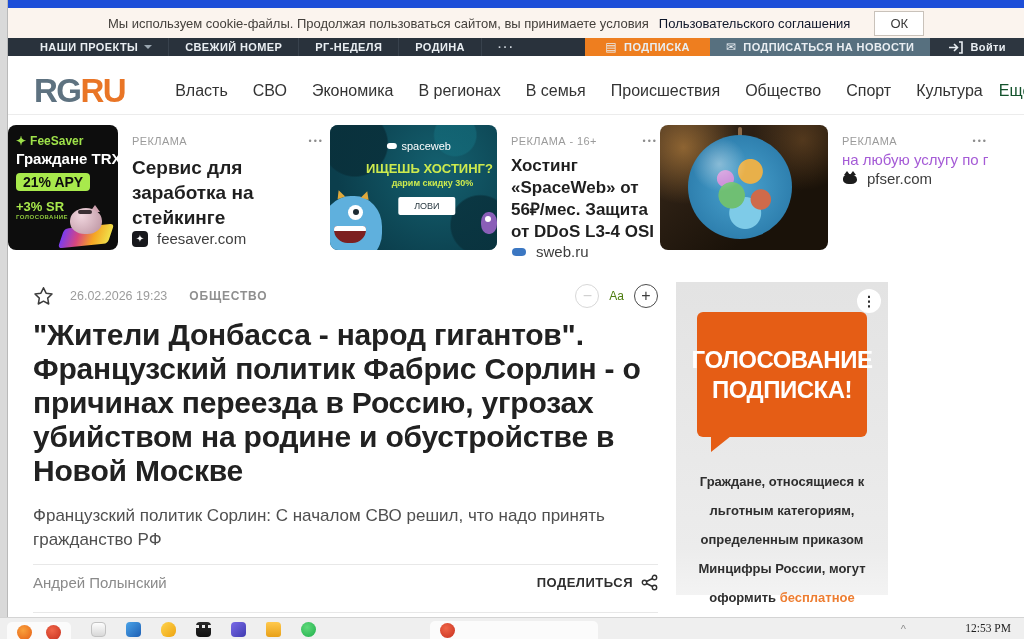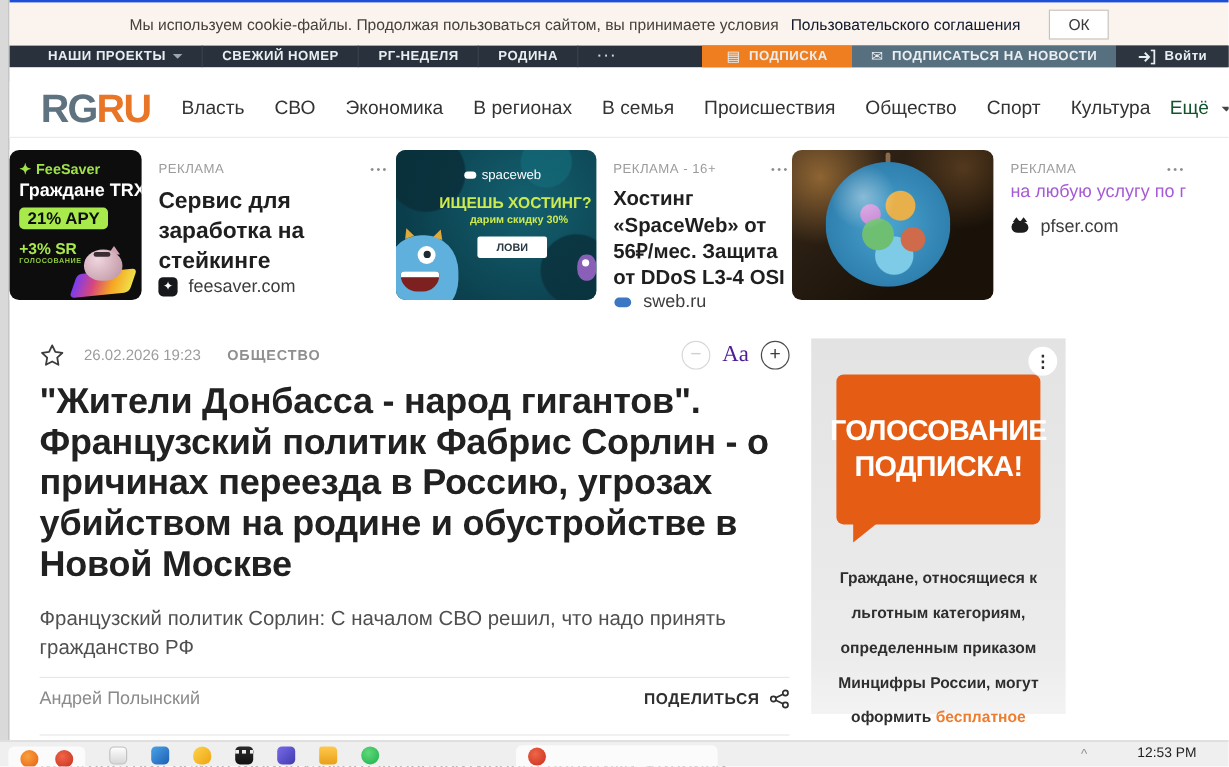--- a/index.html
+++ b/index.html
@@ -4,21 +4,21 @@
 <style>
   * { margin:0; padding:0; box-sizing:border-box; }
   html,body { width:1024px; height:639px; overflow:hidden; }
   body { font-family:"Liberation Sans", sans-serif; background:#fff; position:relative; }
 
   .screen { position:absolute; inset:0; background:#fff; overflow:hidden; }
   .left-sliver { position:absolute; left:0; top:0; width:8px; bottom:22px; background:#d9d9d9; border-right:1px solid #b9b9b9; }
   .page { position:absolute; left:8px; top:0; right:0; bottom:0; background:#fff; }
 
   
-  .cookie-bar { position:absolute; left:0; right:0; top:0; height:38px; background:#fbf4ee; border-top:2px solid #1d4ed8;
+  .cookie-bar { position:absolute; left:0; right:0; top:0; height:38px; background:#fbf4ee; border-top:8px solid #1d4ed8;
     display:flex; align-items:center; justify-content:center; gap:10px; font-size:13px; color:#44403c; }
   .cookie-link { color:#0f172a; cursor:pointer; }
   .cookie-ok { background:#fff; border:1px solid #c9c2ba; color:#3a3a3a; font-size:13px; padding:4px 15px; margin-left:14px; cursor:pointer; }
 
   
   .topnav { position:absolute; left:0; right:0; top:38px; height:18px; background:#29323c; display:flex; align-items:stretch;
     font-size:11px; font-weight:bold; color:#e9eef2; letter-spacing:.4px; }
   .tn-item { display:flex; align-items:center; padding:0 16px; border-right:1px solid #38424d; cursor:pointer; white-space:nowrap; }
   .tn-item:first-child { margin-left:16px; }
   .tn-dots { border-right:none; letter-spacing:2px; color:#cfd6dc; }
@@ -27,21 +27,21 @@
   .tn-subscribe { background:#ee7e1f; display:flex; align-items:center; gap:7px; padding:0 20px; cursor:pointer; }
   .tn-subnews { background:#57707f; display:flex; align-items:center; gap:7px; padding:0 16px; cursor:pointer; }
   .tn-login { background:#2d3640; display:flex; align-items:center; gap:7px; padding:0 18px; cursor:pointer; }
   .mini-ico { font-size:12px; font-weight:normal; }
 
   
   .mainnav { position:absolute; left:0; right:0; top:68px; height:47px; background:#fff; border-bottom:1px solid #ececec;
     display:flex; align-items:center; padding:0 26px; }
   .logo { font-size:33px; font-weight:bold; letter-spacing:-1.5px; margin-right:26px; cursor:pointer; }
   .logo .rg { color:#5e7280; } .logo .ru { color:#e97526; }
-  .nav-items { display:flex; align-items:center; gap:25px; font-size:16px; color:#333; }
+  .nav-items { display:flex; align-items:center; gap:25px; font-size:16px; color:#333;margin-left:24px; }
   .nav-item { cursor:pointer; white-space:nowrap; }
   .nav-more { margin-left:16px; font-size:16px; color:#14532d; display:flex; align-items:center; gap:5px; cursor:pointer; }
   .nav-more .caret-down { border-top-color:#444; }
   .search-btn { margin-left:auto; cursor:pointer; display:flex; align-items:center; }
 
   
   .ads-row { position:absolute; left:0; top:125px; right:0; height:125px; }
   .ad-card { position:absolute; top:0; height:125px; display:flex; background:#fff; }
   .ad-card1 { left:0; width:318px; } .ad-card2 { left:322px; width:330px; } .ad-card3 { left:652px; width:330px; }
   .ad-img { flex:0 0 auto; height:125px; border-radius:8px; overflow:hidden; position:relative; }
@@ -71,21 +71,21 @@
   
   .sw-banner { width:167px; background:radial-gradient(circle at 65% 35%, #14606f, #0b3e4c 75%); }
   .sw-banner::before { content:""; position:absolute; inset:0;
     background:radial-gradient(circle at 15% 15%, rgba(9,48,59,.9) 0 18%, transparent 19%),
                radial-gradient(circle at 90% 80%, rgba(9,48,59,.8) 0 16%, transparent 17%),
                radial-gradient(circle at 75% 8%, rgba(20,110,125,.6) 0 12%, transparent 13%); }
   .sw-logo { position:absolute; top:15px; left:50%; transform:translateX(-42%); display:flex; align-items:center; gap:5px; color:#fff; font-size:11px; }
   .sw-logo-dot { width:10px; height:6px; background:#fff; border-radius:3px; }
   .sw-line1 { position:absolute; top:36px; left:34px; right:2px; text-align:center; color:#cdea4e; font-size:13px; font-weight:bold; }
   .sw-line2 { position:absolute; top:53px; left:40px; right:2px; text-align:center; color:#cdea4e; font-size:9px; font-weight:bold; }
-  .sw-cta { position:absolute; top:72px; left:58%; transform:translateX(-50%); background:#fff; color:#2a3a42; font-size:9px; font-weight:bold; padding:4px 16px; border-radius:2px; cursor:pointer; }
+  .sw-cta { position:absolute; top:72px; left:58%; transform:translateX(-50%); background:#fff; color:#2a3a42; font-size:9px; font-weight:normal; padding:4px 16px; border-radius:2px; cursor:pointer; }
   .sw-monster { position:absolute; left:-8px; bottom:-12px; width:60px; height:66px; background:#5fb0dd; border-radius:48% 46% 44% 46%; }
   .sw-eye { position:absolute; left:26px; top:9px; width:15px; height:15px; background:#fff; border-radius:50%; }
   .sw-pupil { position:absolute; left:5px; top:4px; width:6px; height:6px; background:#1d2b33; border-radius:50%; }
   .sw-mouth { position:absolute; left:12px; top:30px; width:32px; height:17px; background:#7c2020; border-radius:4px 4px 16px 16px; overflow:hidden; }
   .sw-teeth { height:5px; background:#fff; }
   .sw-horn { position:absolute; width:0; height:0; border-left:4px solid transparent; border-right:4px solid transparent; border-bottom:8px solid #e0a93c; }
   .sw-horn.h1 { left:14px; top:-6px; transform:rotate(-20deg); } .sw-horn.h2 { left:40px; top:-5px; transform:rotate(18deg); }
   .sw-mini { position:absolute; right:0px; bottom:16px; width:16px; height:22px; background:#8a5fb8; border-radius:45%; }
   .sw-mini::after { content:""; position:absolute; left:4px; top:4px; width:6px; height:6px; background:#fff; border-radius:50%; }
 
@@ -114,21 +114,21 @@
 
   
   .article { position:absolute; left:25px; top:278px; width:625px; }
   .meta-row { display:flex; align-items:center; margin-top:6px; }
   .meta-date { color:#9c9c9c; font-size:12.5px; margin-left:16px; }
   .meta-cat { color:#8f8f8f; font-size:12px; font-weight:bold; letter-spacing:.8px; margin-left:22px; cursor:pointer; }
   .font-controls { margin-left:auto; display:flex; align-items:center; gap:10px; }
   .fc-circle { width:24px; height:24px; border-radius:50%; display:flex; align-items:center; justify-content:center; font-size:16px; cursor:pointer; }
   .fc-minus { border:1.5px solid #d8d8d8; color:#cfcfcf; }
   .fc-plus { border:1.5px solid #4c4c4c; color:#3c3c3c; }
-  .fc-aa { font-size:19px; color:#4c1d95; cursor:pointer;font-family:Liberation Serif, serif; }
+  .fc-aa { font-size:12px; color:#4d7c0f; cursor:pointer; }
   .headline { margin-top:10px; font-size:30px; line-height:34px; font-weight:bold; color:#212121; letter-spacing:-.2px; }
   .subtitle { margin-top:16px; font-size:17px; line-height:24px; color:#4f4f4f; max-width:575px; }
   .divider { border-top:1px solid #e8e8e8; margin-top:12px; }
   .author-row { display:flex; align-items:center; padding:9px 0; }
   .author { color:#8a8a8a; font-size:15px; cursor:pointer; }
   .share { margin-left:auto; display:flex; align-items:center; gap:8px; color:#2f2f2f; font-size:13px; font-weight:bold; letter-spacing:.5px; cursor:pointer; }
   .body-preview { margin-top:9px; font-size:17.5px; line-height:26px; color:#2e2e2e; }
 
   
   .side-ad { position:absolute; left:668px; top:282px; width:212px; height:313px; background:linear-gradient(#e3e3e3,#ececec 85%,#f3f3f3); }
@@ -150,21 +150,21 @@
   .i-white { background:linear-gradient(#fdfdfd,#d8d8d8); border:1px solid #c2c2c2; }
   .i-blue { background:linear-gradient(135deg,#4aa3e8,#1e5fb4); border-radius:4px; }
   .i-yellow { background:linear-gradient(135deg,#ffd34d,#eda411); border-radius:50% 50% 40% 40%; }
   .i-clapper { background:linear-gradient(#2b2b2b,#111); position:relative; }
   .i-clapper::before { content:""; position:absolute; left:0; top:3px; right:0; height:3px; background:repeating-linear-gradient(90deg,#eee 0 3px,#222 3px 6px); }
   .i-purple { background:linear-gradient(135deg,#7a6ae8,#3f3bb0); }
   .i-folder { background:linear-gradient(#ffc94d,#e8a018); border-radius:2px 4px 3px 3px; }
   .i-green { background:radial-gradient(circle at 40% 35%, #5fd97a, #1faf4b); border-radius:50%; }
   .tb-pill2 { position:absolute; left:430px; top:3px; width:168px; height:19px; background:#fbfbfb; border-radius:5px 5px 0 0; display:flex; align-items:center; padding:0 10px; }
   .tb-tray { position:absolute; right:118px; top:5px; display:flex; gap:12px; color:#8c8c8c; font-size:11px; }
-  .tb-time { position:absolute; right:27px; top:4px; font-size:11.5px; color:#1f1f1f; }
+  .tb-time { position:absolute; right:13px; top:4px; font-size:11.5px; color:#1f1f1f;font-family:Liberation Serif, serif; }
 
   svg { display:block; }
 </style>
 </head>
 <body>
 
 <div class="screen">
   <div class="left-sliver"></div>
 
   <div class="page">
@@ -302,21 +302,21 @@
         <div class="ad-img gl-banner">
           <div class="globe-axis"></div>
           <div class="globe"></div>
         </div>
         <div class="ad-body">
           <div class="ad-top">
             <span>РЕКЛАМА</span>
             <span class="ad-menu">•••</span>
           </div>
           <div class="ad-ticker">на любую услугу по пром</div>
-          <div class="ad-domain" style="margin-top:12px;">
+          <div class="ad-domain" style="margin-top:2px;">
             <span class="fav fav-pf">
                 <i></i>
               </span>
             <span>pfser.com</span>
           </div>
         </div>
       </div>
     </div>
 
     <div class="article">

